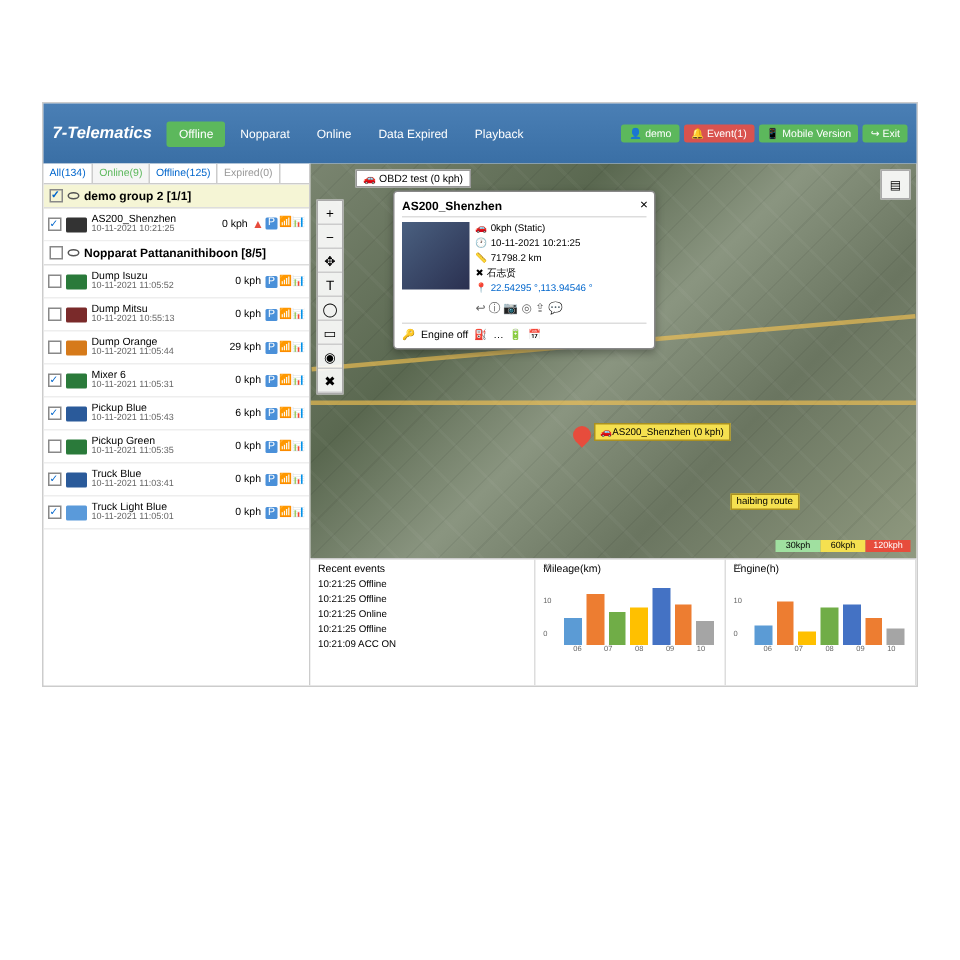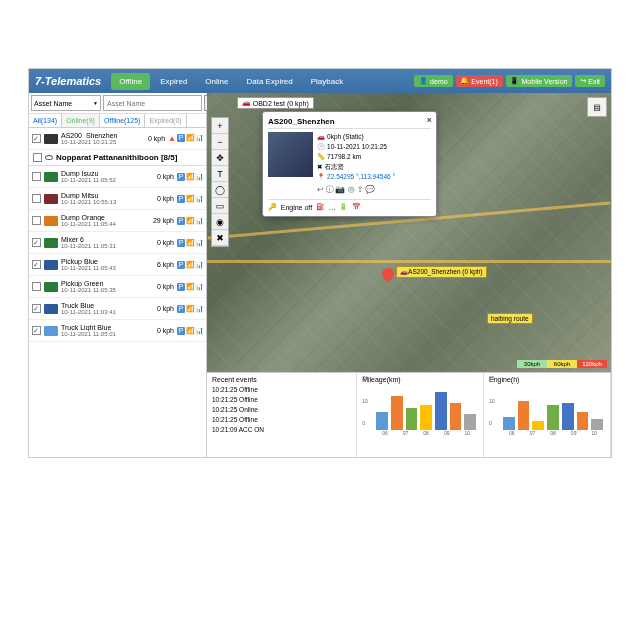--- a/index.html
+++ b/index.html
@@ -1,18 +1,18 @@
 <!DOCTYPE html>
 <html><head>
 <meta charset="utf-8">
 <style>
 *{box-sizing:border-box;margin:0;padding:0;font-family:Arial,sans-serif}
 body{background:#fff;width:640px;height:640px;overflow:hidden}
 .app{position:absolute;top:68px;left:28px;width:584px;height:390px;background:#f0f0f0;border:1px solid #ccc;font-size:8px;display:flex;flex-direction:column}
-.header{height:24px;background:linear-gradient(#4a7fb5,#3a6fa5);display:flex;align-items:center;padding:0 6px;color:#fff}
+.header{height:40px;background:linear-gradient(#4a7fb5,#3a6fa5);display:flex;align-items:center;padding:0 6px;color:#fff}
 .logo{font-weight:bold;font-size:11px;font-style:italic;margin-right:10px}
 .nav{display:flex;gap:2px}
 .nav-item{padding:4px 8px;font-size:8px;cursor:pointer}
 .nav-item.active{background:#5cb85c;border-radius:2px}
 .header-right{margin-left:auto;display:flex;gap:3px}
 .hbtn{background:#5cb85c;padding:2px 5px;border-radius:2px;font-size:7px;cursor:pointer;display:flex;align-items:center;gap:2px}
 .hbtn.red{background:#d9534f}
 .body{flex:1;display:flex;overflow:hidden}
 .sidebar{width:178px;background:#fff;border-right:1px solid #ccc;display:flex;flex-direction:column}
 .search-row{display:flex;padding:2px;gap:2px;border-bottom:1px solid #ddd}
@@ -83,48 +83,46 @@
 .eye{width:8px;height:5px;border:1px solid #555;border-radius:50%;flex-shrink:0}
 </style>
 </head>
 <body>
 
 <div class="app">
   <div class="header">
     <div class="logo">7-Telematics</div>
     <div class="nav" id="nav">
         <div class="nav-item active">Offline</div>
-        <div class="nav-item">Expired</div>
+        <div class="nav-item">Nopparat</div>
         <div class="nav-item">Online</div>
         <div class="nav-item">Data Expired</div>
         <div class="nav-item">Playback</div>
       </div>
     <div class="header-right">
       <div class="hbtn">👤<span>demo</span></div>
       <div class="hbtn red">🔔<span>Event(1)</span></div>
       <div class="hbtn">📱<span>Mobile Version</span></div>
       <div class="hbtn">↪<span>Exit</span></div>
     </div>
   </div>
   <div class="body">
     <div class="sidebar">
-      <div class="search-row">
-        <div class="sel">
-            <span>Asset Name</span>
-          </div>
-        <input class="inp" placeholder="Asset Name" style="">
-        <button class="btn-search">Search</button>
-      </div>
       <div class="tabs">
         <div class="tab all">All(134)</div>
         <div class="tab online">Online(9)</div>
         <div class="tab offline">Offline(125)</div>
         <div class="tab expired">Expired(0)</div>
       </div>
       <div class="vlist">
+        <div class="group">
+          <div class="chk on"></div>
+          <div class="eye"></div>
+          <span>demo group 2 [1/1]</span>
+        </div>
         <div id="g1">
             <div class="vrow">
               <div class="chk on"></div>
       <div class="vicon" style="background:#333"></div>
       <div class="vinfo">
                 <div class="vname">AS200_Shenzhen</div>
                 <div class="vtime">10-11-2021 10:21:25</div>
               </div>
       <div class="vspeed">0 kph</div>
       <div class="vicons">

